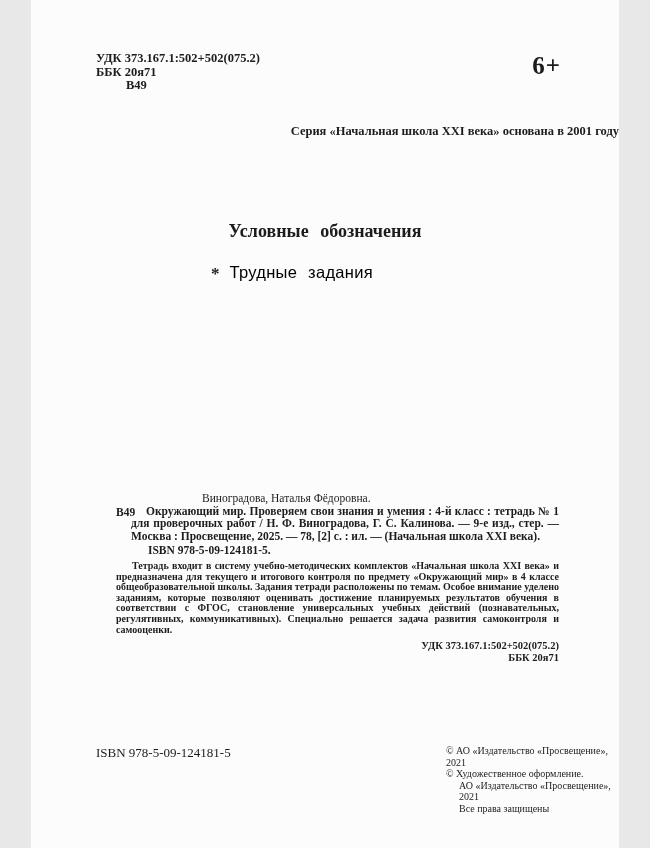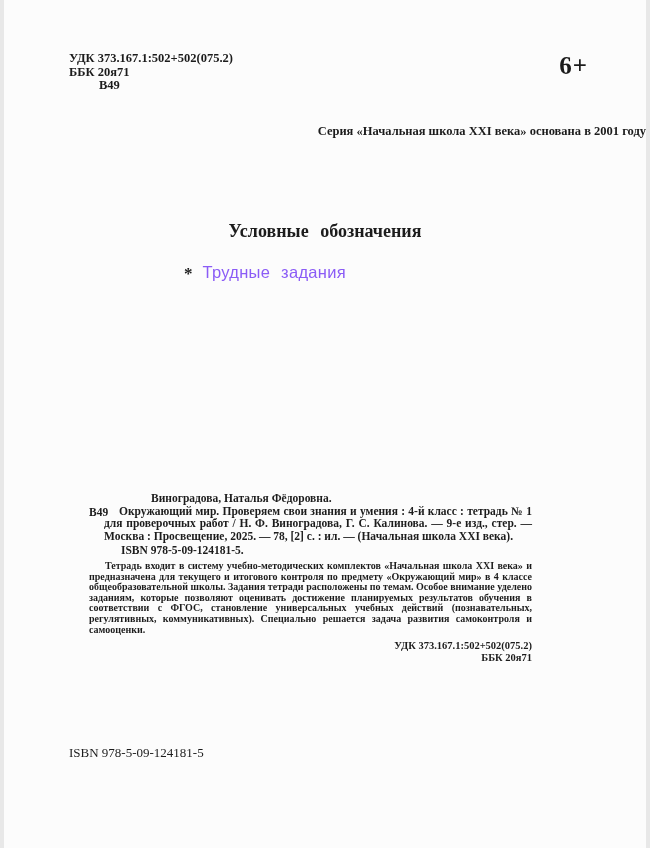--- a/index.html
+++ b/index.html
@@ -2,21 +2,21 @@
 <html><head>
 <meta charset="utf-8">
 <style>
   html, body {
     margin: 0;
     padding: 0;
     background: #e8e8e8;
   }
   .page {
     position: relative;
-    width: 642px;
+    width: 588px;
     height: 848px;
     margin: 0 auto;
     background: #fcfcfc;
     font-family: "Liberation Serif", serif;
     color: #1c1c1c;
     overflow: hidden;
   }
   
   .class-block {
     position: absolute;
@@ -67,43 +67,43 @@
   .legend-item .star {
     font-size: 17px;
     font-weight: bold;
     font-family: "Liberation Serif", serif;
     vertical-align: -1px;
     margin-right: 10px;
   }
   .legend-item .legend-text {
     font-family: "Liberation Sans", sans-serif;
     font-size: 16.5px;
-    color: #8b5cf6;
+    color: #000000;
     word-spacing: 6px;
     letter-spacing: 0.3px;
   }
   
   .biblio {
     position: absolute;
     top: 492px;
     left: 85px;
     width: 443px;
     font-size: 11.5px;
     line-height: 12.6px;
   }
   .biblio p { margin: 0; font-weight: bold; }
   .biblio .biblio-code {
     position: absolute;
     left: 0;
     top: 14px;
     font-weight: bold;
   }
   .biblio .author {
-    margin-left: 62px;
-    font-weight: bold;
+    margin-left: 86px;
+    font-weight: normal;
   }
   .biblio .descr {
     margin-left: 15px;
     text-indent: 15px;
     text-align: justify;
   }
   .biblio .isbn-line {
     margin: 2px 0 4px 32px;
   }
   .biblio .annot {
@@ -164,14 +164,20 @@
     <p class="isbn-line">ISBN 978-5-09-124181-5.</p>
     <p class="annot">Тетрадь входит в систему учебно-методических комплектов «Начальная школа XXI века» и предназначена для текущего и итогового контроля по предмету «Окружающий мир» в 4 классе общеобразовательной школы. Задания тетради расположены по темам. Особое внимание уделено заданиям, которые позволяют оценивать достижение планируемых результатов обучения в соответствии с ФГОС, становление универсальных учебных действий (познавательных, регулятивных, коммуникативных). Специально решается задача развития самоконтроля и самооценки.</p>
     <div class="udk-right">
       <div>УДК 373.167.1:502+502(075.2)</div>
       <div>ББК 20я71</div>
     </div>
   </div>
 
   <div class="footer-isbn">ISBN 978-5-09-124181-5</div>
 
+  <div class="copyright">
+    <div>© АО «Издательство «Просвещение», 2021</div>
+    <div>© Художественное оформление.</div>
+    <div class="indent">АО «Издательство «Просвещение», 2021</div>
+    <div class="indent">Все права защищены</div>
+  </div>
 
 </div>
 
 </body></html>

